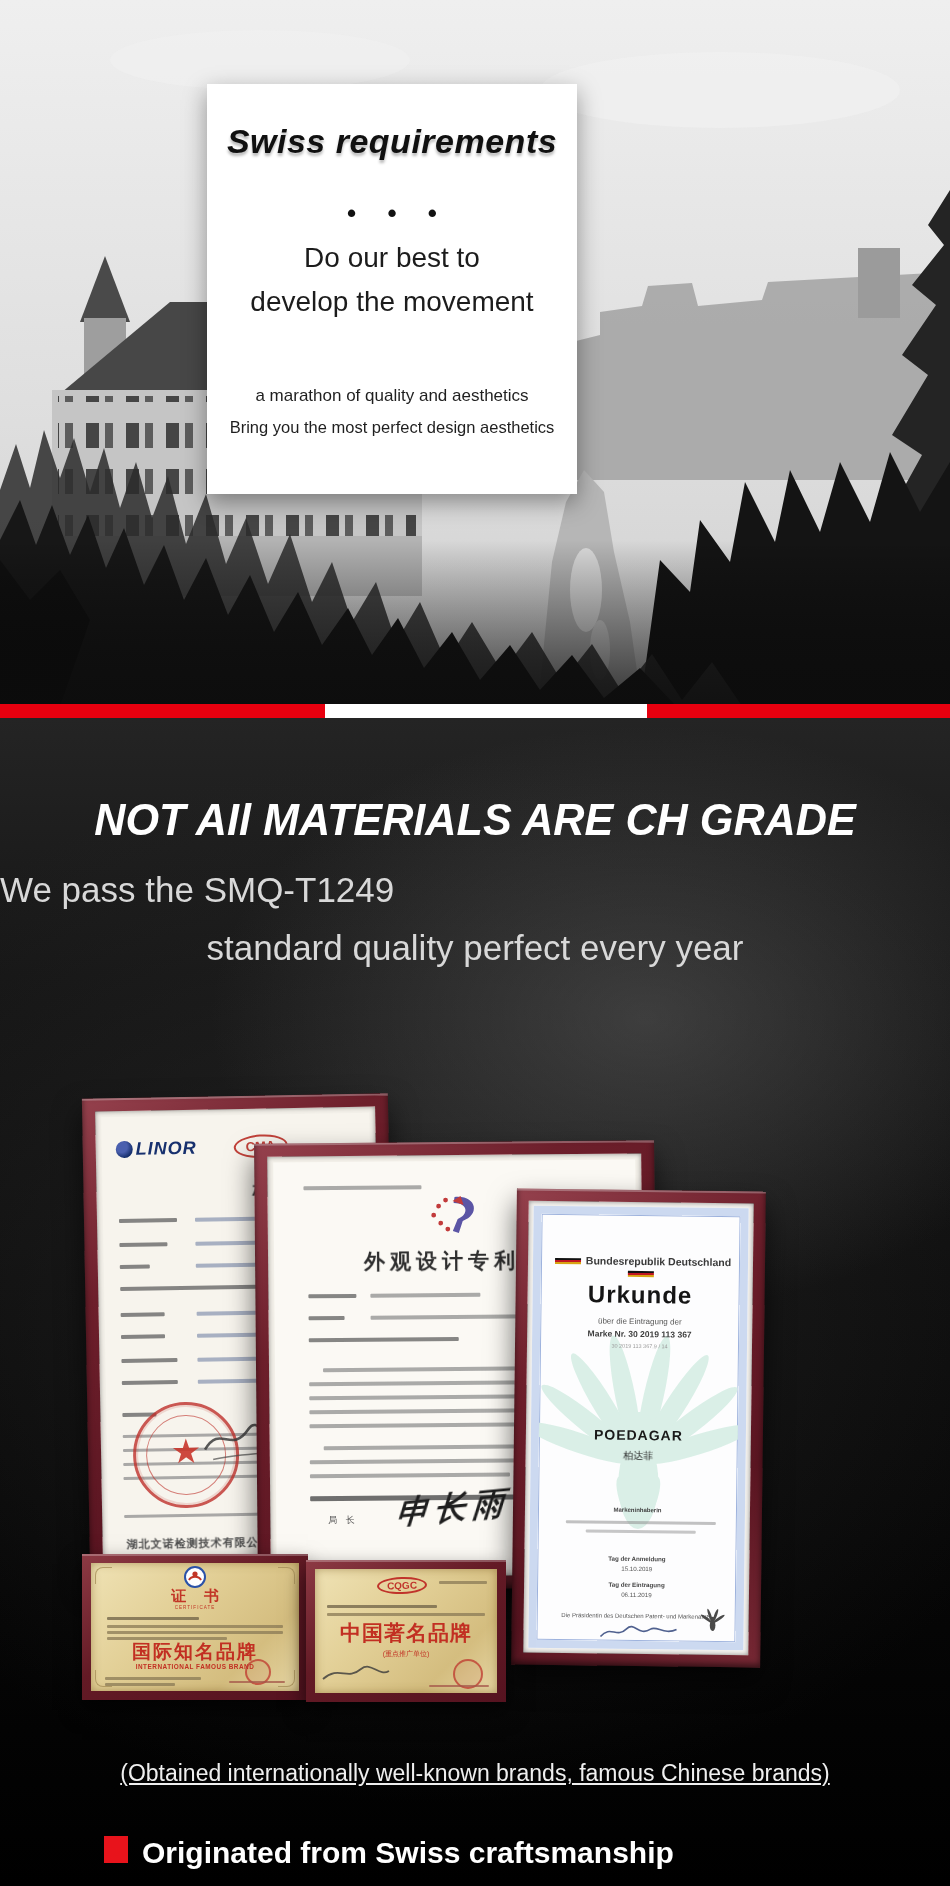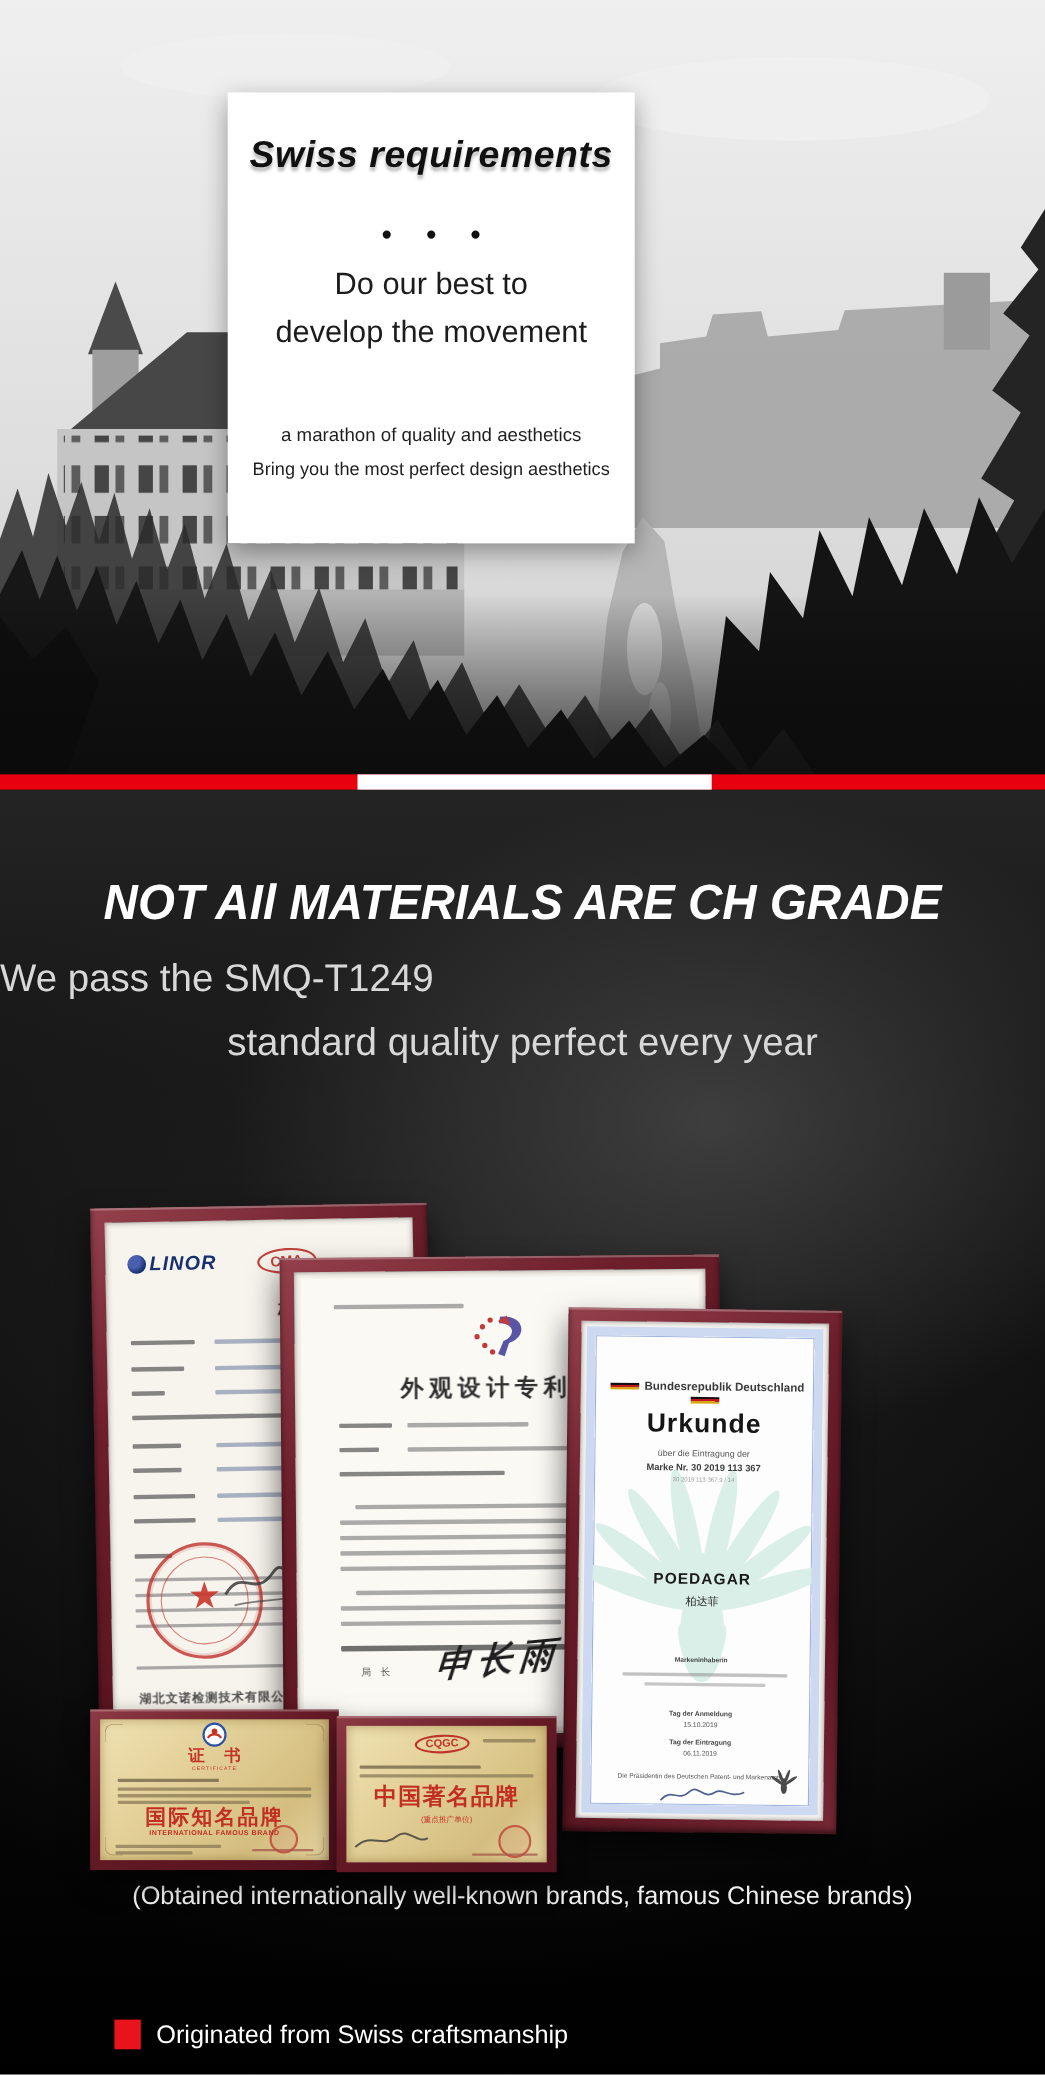--- a/index.html
+++ b/index.html
@@ -130,23 +130,23 @@
   .cqgc{position:absolute;left:62px;top:8px;border:2px solid #c0332b;border-radius:50%;
       padding:1px 8px;color:#c0332b;font-size:10px;font-weight:bold;transform:rotate(-2deg);}
   .mini-seal{border:2px solid rgba(190,48,42,.7);border-radius:50%;position:absolute;background:rgba(190,48,42,.07);}
   .corner-flourish{position:absolute;width:16px;height:16px;border:1.5px solid #a8905a;opacity:.8;}
   .cf-tl{left:4px;top:4px;border-right:none;border-bottom:none;border-top-left-radius:8px;}
   .cf-tr{right:4px;top:4px;border-left:none;border-bottom:none;border-top-right-radius:8px;}
   .cf-bl{left:4px;bottom:4px;border-right:none;border-top:none;border-bottom-left-radius:8px;}
   .cf-br{right:4px;bottom:4px;border-left:none;border-top:none;border-bottom-right-radius:8px;}
 
   
-  .foot-caption{position:absolute;left:0;top:1710px;width:950px;text-align:center;color:#efefef;font-size:23px;}
+  .foot-caption{position:absolute;left:0;top:1760px;width:950px;text-align:center;color:#efefef;font-size:23px;text-decoration:underline;}
   .foot-bullet{position:absolute;left:104px;top:1836px;width:24px;height:27px;background:#e8131b;}
-  .foot-bullet-text{position:absolute;left:142px;top:1836px;color:#fff;font-size:23px;font-weight:normal;}
+  .foot-bullet-text{position:absolute;left:142px;top:1836px;color:#fff;font-size:30px;font-weight:bold;}
 </style>
 </head>
 <body>
 
 <div id="stage">
 
   <div class="photo">
     <svg width="950" height="706" viewBox="0 0 950 706">
       <defs>
         <linearGradient id="sky" x1="0" y1="0" x2="0" y2="1">

